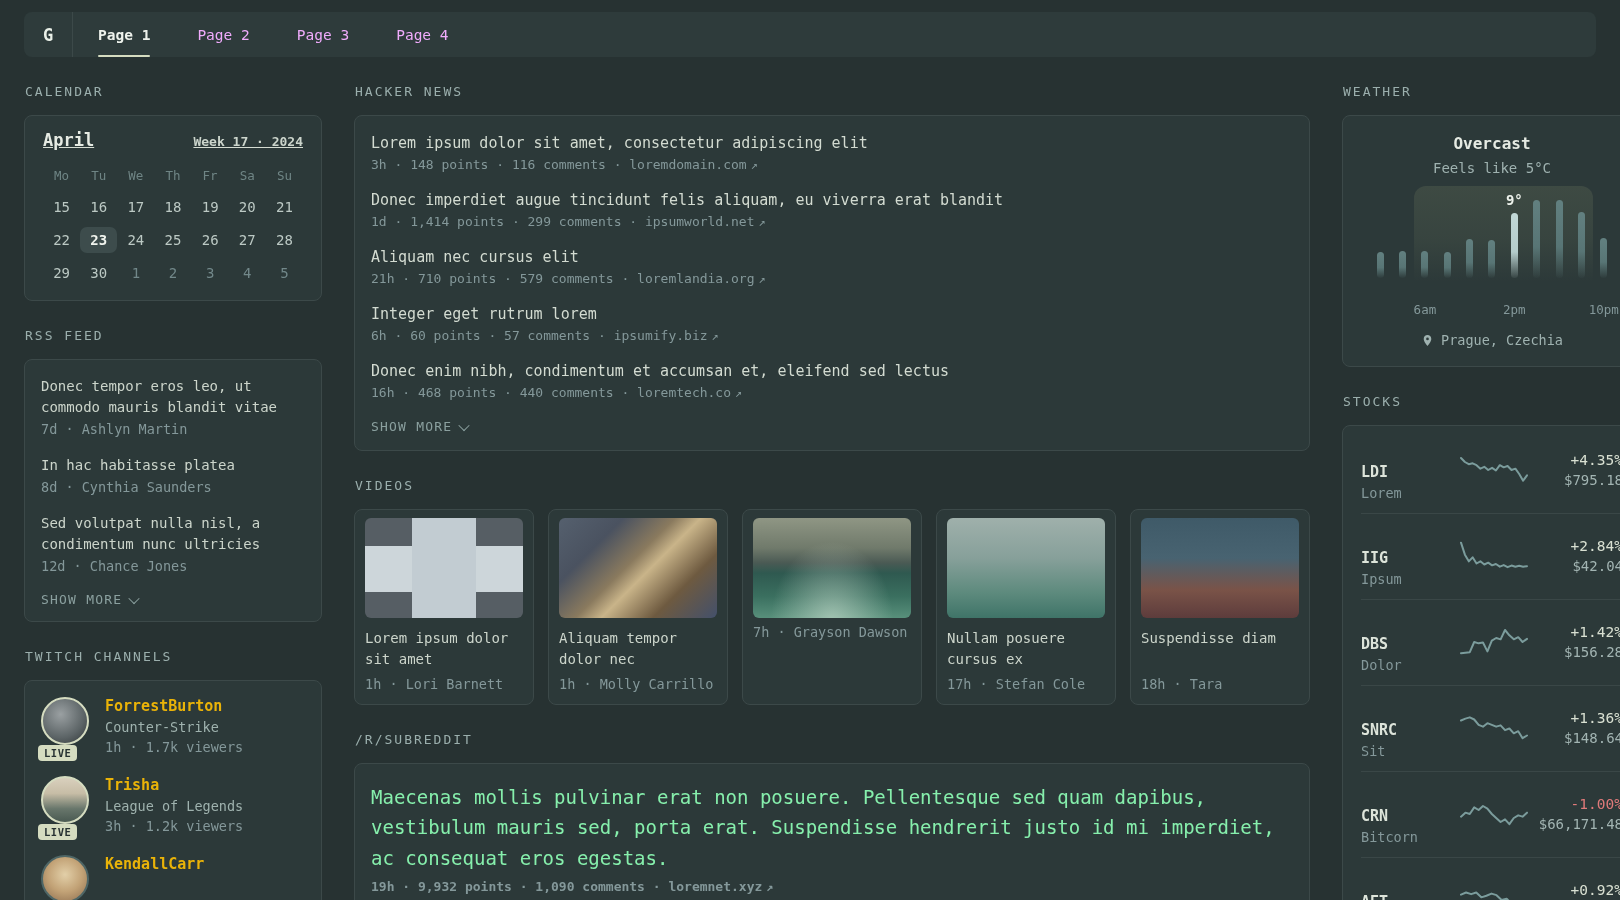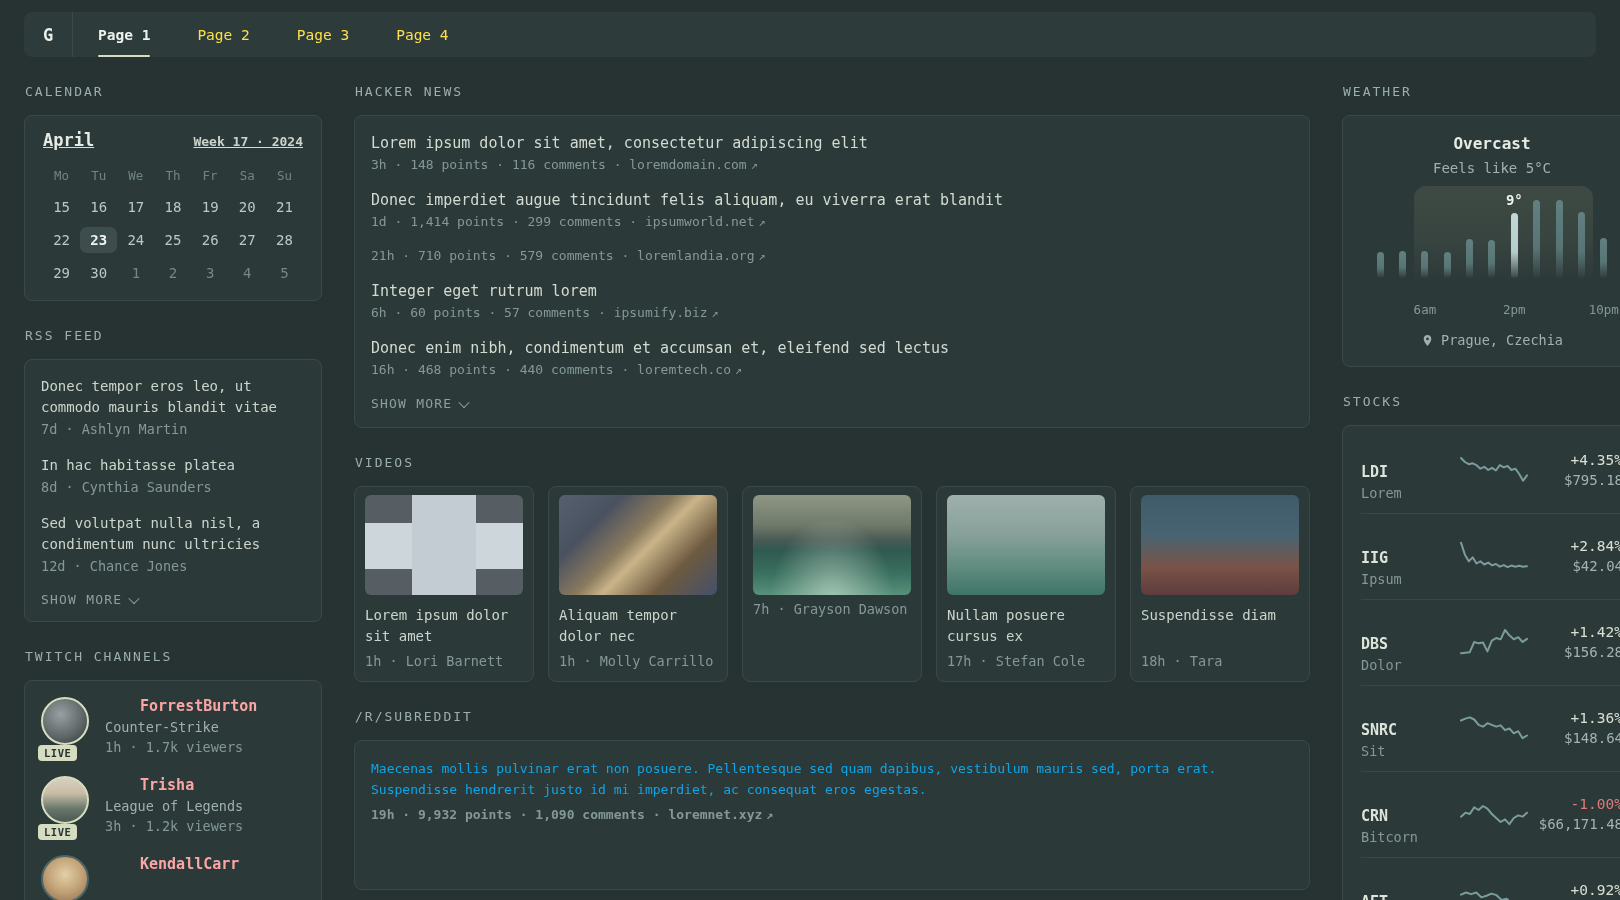--- a/index.html
+++ b/index.html
@@ -10,21 +10,21 @@
   }
   .page{padding:12px 24px 0;}
 
   
   .topbar{height:45px;background:#2e3b3b;border-radius:8px;display:flex;align-items:stretch;}
   .logo{width:48px;display:flex;align-items:center;justify-content:center;
         font-weight:bold;font-size:17px;color:#eaf0e8;}
   .topbar-divider{width:1px;background:#3c4949;}
   .tabs{display:flex;margin-left:12px;gap:21px;}
   .tab{position:relative;display:flex;align-items:center;padding:0 13px;
-       font-size:14.5px;color:#fde047;cursor:pointer;}
+       font-size:14.5px;color:#f0abfc;cursor:pointer;}
   .tab.active{color:#eef2ec;font-weight:bold;}
   .tab.active::after{content:"";position:absolute;left:13px;right:13px;bottom:0;height:2px;
        background:#d5dcc0;border-radius:1px;}
 
   
   .columns{display:grid;grid-template-columns:298px 1fr 300px;column-gap:32px;}
   .section-label{font-size:13px;letter-spacing:2px;color:#9bafad;margin:27px 0 16px 1px;}
   .card{background:#2c3939;border:1px solid #3c4949;border-radius:8px;box-sizing:border-box;}
 
   
@@ -51,21 +51,21 @@
   .twitch-card{padding:16px;}
   .channel{display:flex;gap:14px;margin-bottom:21px;cursor:pointer;}
   .av-wrap{position:relative;width:50px;flex-shrink:0;}
   .avatar{width:44px;height:44px;border-radius:50%;border:2px solid #d5dcc0;box-sizing:content-box;}
   .avatar.offline{border-color:#4e6666;}
   .av-1{background:radial-gradient(circle at 40% 35%, #9aa0a2, #5c6466 60%, #2e3436);}
   .av-2{background:linear-gradient(180deg,#d9d0bd 0%,#c7bda6 35%,#68766b 70%,#4a5a52 100%);}
   .av-3{background:radial-gradient(circle at 50% 40%, #e2cfa8, #c2a276 50%, #8a6b4d 100%);}
   .live-badge{position:absolute;left:-3px;bottom:-6px;background:#d5dcc0;color:#273232;
         font-size:10.5px;font-weight:bold;letter-spacing:.5px;padding:2px 6px;border-radius:4px;}
-  .ch-name{font-size:15px;font-weight:bold;color:#fca5a5;margin-left:35px;}
+  .ch-name{font-size:15px;font-weight:bold;color:#eab308;}
   .ch-cat{font-size:13.5px;color:#9fb2ae;margin-top:4px;}
   .ch-meta{font-size:13.5px;color:#84989a;margin-top:4px;}
 
   
   .hn-card{padding:18px 16px 16px;}
   .hn-item{margin-bottom:19px;}
   .hn-title{font-size:15px;color:#d3dbd1;cursor:pointer;}
   .hn-meta{font-size:13px;color:#84989a;margin-top:5px;}
   .ext::after{content:"↗";margin-left:4px;font-size:12px;}
 
@@ -81,21 +81,21 @@
   .thumb-3{background:
       radial-gradient(ellipse at 50% 105%, rgba(225,240,225,.55), rgba(0,0,0,0) 55%),
       linear-gradient(180deg,#8f9684 0%,#707a6b 30%,#4a5a54 45%,#2f5950 55%,#3a6f5f 78%,#58907b 100%);}
   .thumb-4{background:linear-gradient(180deg,#9fb0ab 0%,#87a09a 40%,#5d8a7d 75%,#3f7468 100%);}
   .thumb-5{background:linear-gradient(180deg,#3f5a68 0%,#486371 40%,#7a5348 72%,#5d3c3c 100%);}
   .video-title{font-size:14px;line-height:1.5;color:#ccd5cb;margin-top:10px;height:42px;overflow:hidden;}
   .video-meta{font-size:13.5px;color:#84989a;margin-top:6px;white-space:nowrap;}
 
   
   .sub-card{padding:18px 16px;min-height:150px;}
-  .sub-title{font-size:13px;line-height:1.6;color:#0ea5e9;cursor:pointer;}
+  .sub-title{font-size:19px;line-height:1.6;color:#86efac;cursor:pointer;}
   .sub-meta{font-size:13px;color:#84989a;margin-top:6px;font-weight:bold;}
 
   
   .weather-card{padding:16px 16px 18px;text-align:center;}
   .wx-cond{font-size:16px;font-weight:bold;color:#e6ebe3;margin-top:2px;}
   .wx-feels{font-size:14px;color:#9fb2b0;margin-top:7px;}
   .wx-chart{position:relative;margin:24px 10px 0;}
   .wx-bars{position:relative;display:flex;height:78px;align-items:flex-end;}
   .wx-day-highlight{position:absolute;top:-14px;bottom:-4px;border-radius:12px 12px 0 0;
       background:linear-gradient(180deg, rgba(206,214,148,.11) 0%, rgba(206,214,148,.07) 55%, rgba(206,214,148,0) 100%);}
@@ -246,20 +246,21 @@
       <div class="card hn-card">
         <div class="hn-item">
           <div class="hn-title">Lorem ipsum dolor sit amet, consectetur adipiscing elit</div>
           <div class="hn-meta ext">3h · 148 points · 116 comments · loremdomain.com</div>
         </div>
         <div class="hn-item">
           <div class="hn-title">Donec imperdiet augue tincidunt felis aliquam, eu viverra erat blandit</div>
           <div class="hn-meta ext">1d · 1,414 points · 299 comments · ipsumworld.net</div>
         </div>
         <div class="hn-item">
+          <div class="hn-title">Aliquam nec cursus elit</div>
           <div class="hn-meta ext">21h · 710 points · 579 comments · loremlandia.org</div>
         </div>
         <div class="hn-item">
           <div class="hn-title">Integer eget rutrum lorem</div>
           <div class="hn-meta ext">6h · 60 points · 57 comments · ipsumify.biz</div>
         </div>
         <div class="hn-item">
           <div class="hn-title">Donec enim nibh, condimentum et accumsan et, eleifend sed lectus</div>
           <div class="hn-meta ext">16h · 468 points · 440 comments · loremtech.co</div>
         </div>

